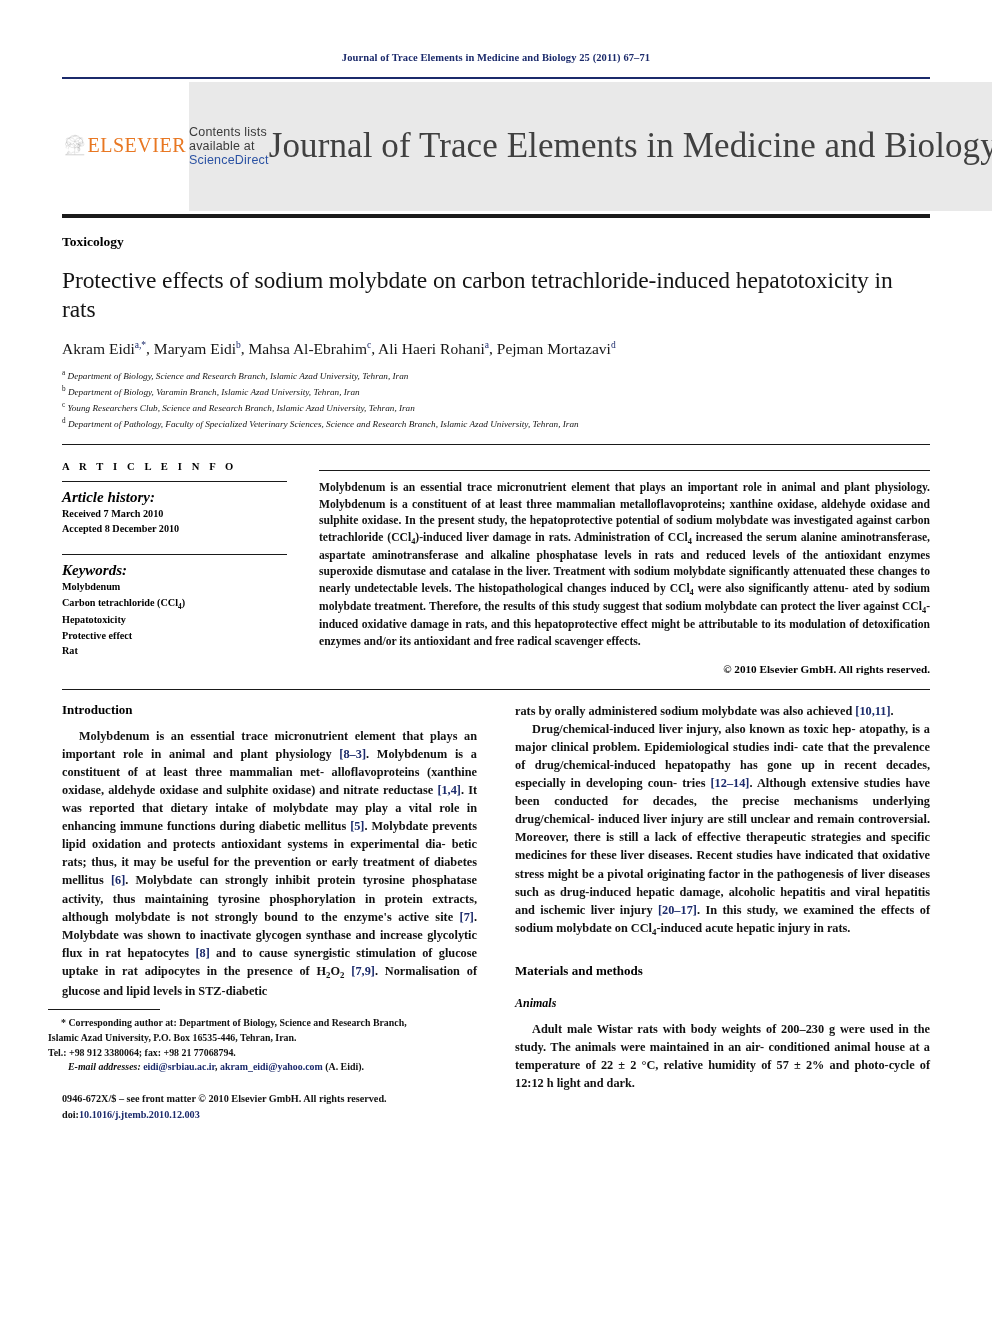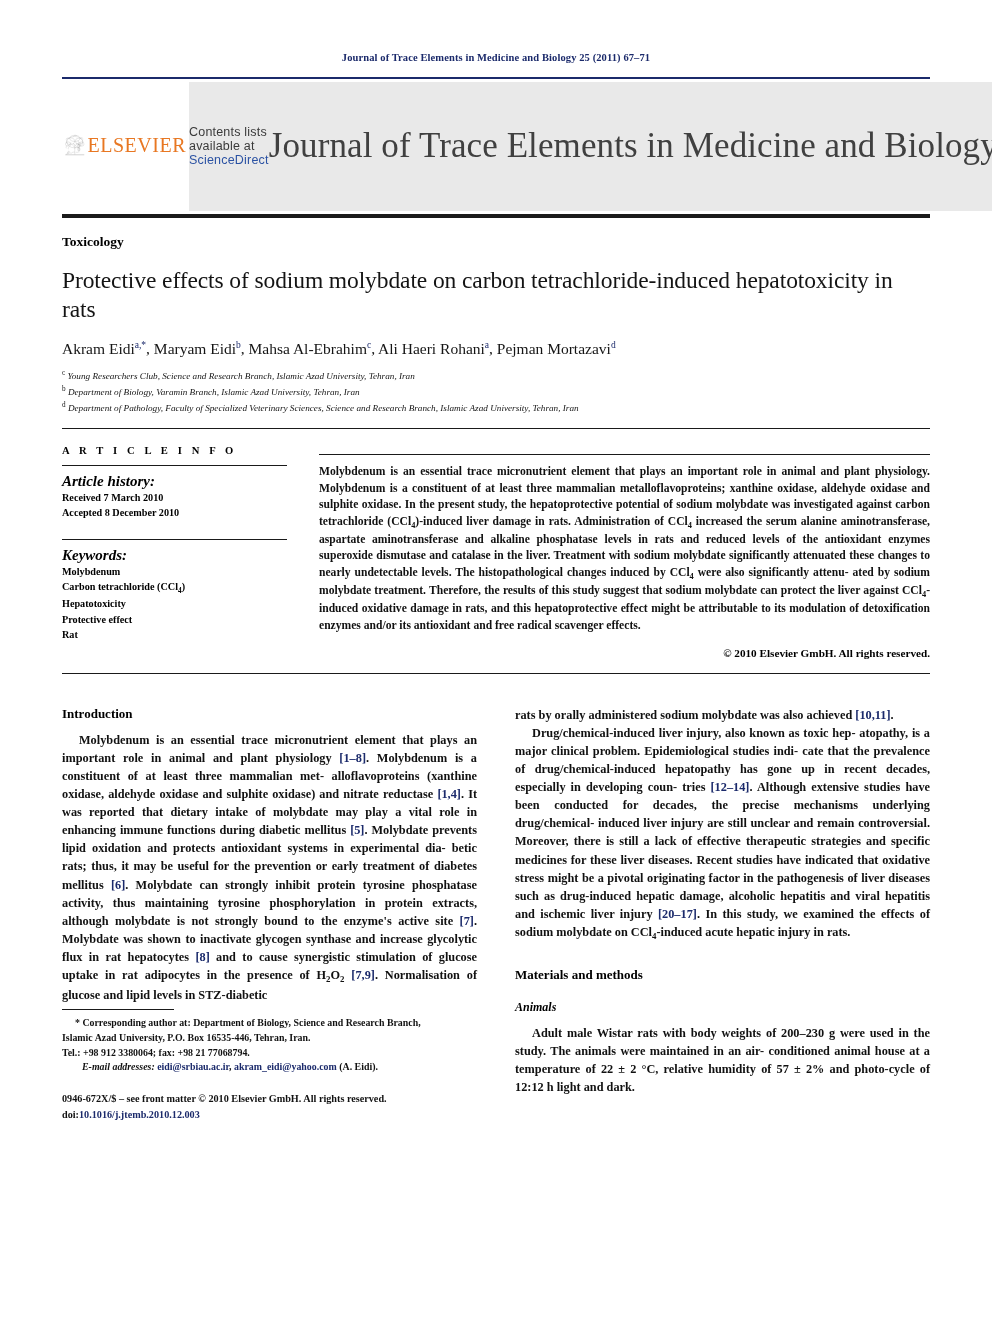--- a/index.html
+++ b/index.html
@@ -178,21 +178,21 @@
     font-size: 11.2px;
     font-weight: bold;
     text-align: right;
     margin-top: 13px;
   }
   .rule-after-abs { border-top: 1.6px solid #1a1a1a; margin-top: 14px; }
 
   
   .body-cols {
     display: flex;
-    margin-top: 32px;
+    margin-top: 12px;
     gap: 38px;
   }
   .bcol { width: 415px; flex: 0 0 415px; }
   h2.sec {
     font-family: "Liberation Serif", serif;
     font-size: 13px;
     font-weight: bold;
     margin: 0 0 9px 0;
   }
   h2.sec.spaced-top { margin-top: 24px; }
@@ -212,21 +212,21 @@
     font-weight: bold;
     color: #111;
     text-indent: 17px;
   }
   p.body.noindent { text-indent: 0; }
   .ref { color: #1b2a6b; }
 
   
   .footnote-wrap {
     position: absolute;
-    left: 62px;
+    left: 48px;
     bottom: 55px;
     width: 415px;
   }
   .footnote-rule { border-top: 1.1px solid #1a1a1a; width: 112px; margin-bottom: 6px; }
   .footnote {
     font-family: "Liberation Serif", serif;
     font-size: 9.9px;
     line-height: 1.48;
     font-weight: bold;
     color: #111;
@@ -374,22 +374,23 @@
 
   <div class="authors">
     <span><span>Akram Eidi</span><sup>a,*</sup></span>,
     <span><span>Maryam Eidi</span><sup>b</sup></span>,
     <span><span>Mahsa Al-Ebrahim</span><sup>c</sup></span>,
     <span><span>Ali Haeri Rohani</span><sup>a</sup></span>,
     <span><span>Pejman Mortazavi</span><sup>d</sup></span>
   </div>
 
   <div class="affils">
+    <div class="affil"><sup>a</sup> <span>Department of Biology, Science and Research Branch, Islamic Azad University, Tehran, Iran</span></div>
+    <div class="affil"><sup>b</sup> <span>Department of Biology, Varamin Branch, Islamic Azad University, Tehran, Iran</span></div>
     <div class="affil"><sup>c</sup> <span>Young Researchers Club, Science and Research Branch, Islamic Azad University, Tehran, Iran</span></div>
-    <div class="affil"><sup>b</sup> <span>Department of Biology, Varamin Branch, Islamic Azad University, Tehran, Iran</span></div>
     <div class="affil"><sup>d</sup> <span>Department of Pathology, Faculty of Specialized Veterinary Sciences, Science and Research Branch, Islamic Azad University, Tehran, Iran</span></div>
   </div>
 
   <div class="rule-thin-dark"></div>
 
   <div class="info-abstract">
 
     <div class="col-info">
       <div class="head-spaced">A R T I C L E   I N F O</div>
       <div class="rule-med"></div>
@@ -428,21 +429,21 @@
   </div>
 
   <div class="rule-after-abs"></div>
 
   <div class="body-cols">
 
     <div class="bcol">
       <h2 class="sec">Introduction</h2>
       <p class="body">
         Molybdenum is an essential trace micronutrient element that
-        plays an important role in animal and plant physiology <span class="ref">[1–8]</span>.
+        plays an important role in animal and plant physiology <span class="ref">[8–3]</span>.
         Molybdenum is a constituent of at least three mammalian met-
         alloflavoproteins (xanthine oxidase, aldehyde oxidase and sulphite
         oxidase) and nitrate reductase <span class="ref">[1,4]</span>. It was reported that dietary
         intake of molybdate may play a vital role in enhancing immune
         functions during diabetic mellitus <span class="ref">[5]</span>. Molybdate prevents lipid
         oxidation and protects antioxidant systems in experimental dia-
         betic rats; thus, it may be useful for the prevention or early
         treatment of diabetes mellitus <span class="ref">[6]</span>. Molybdate can strongly inhibit
         protein tyrosine phosphatase activity, thus maintaining tyrosine
         phosphorylation in protein extracts, although molybdate is not

